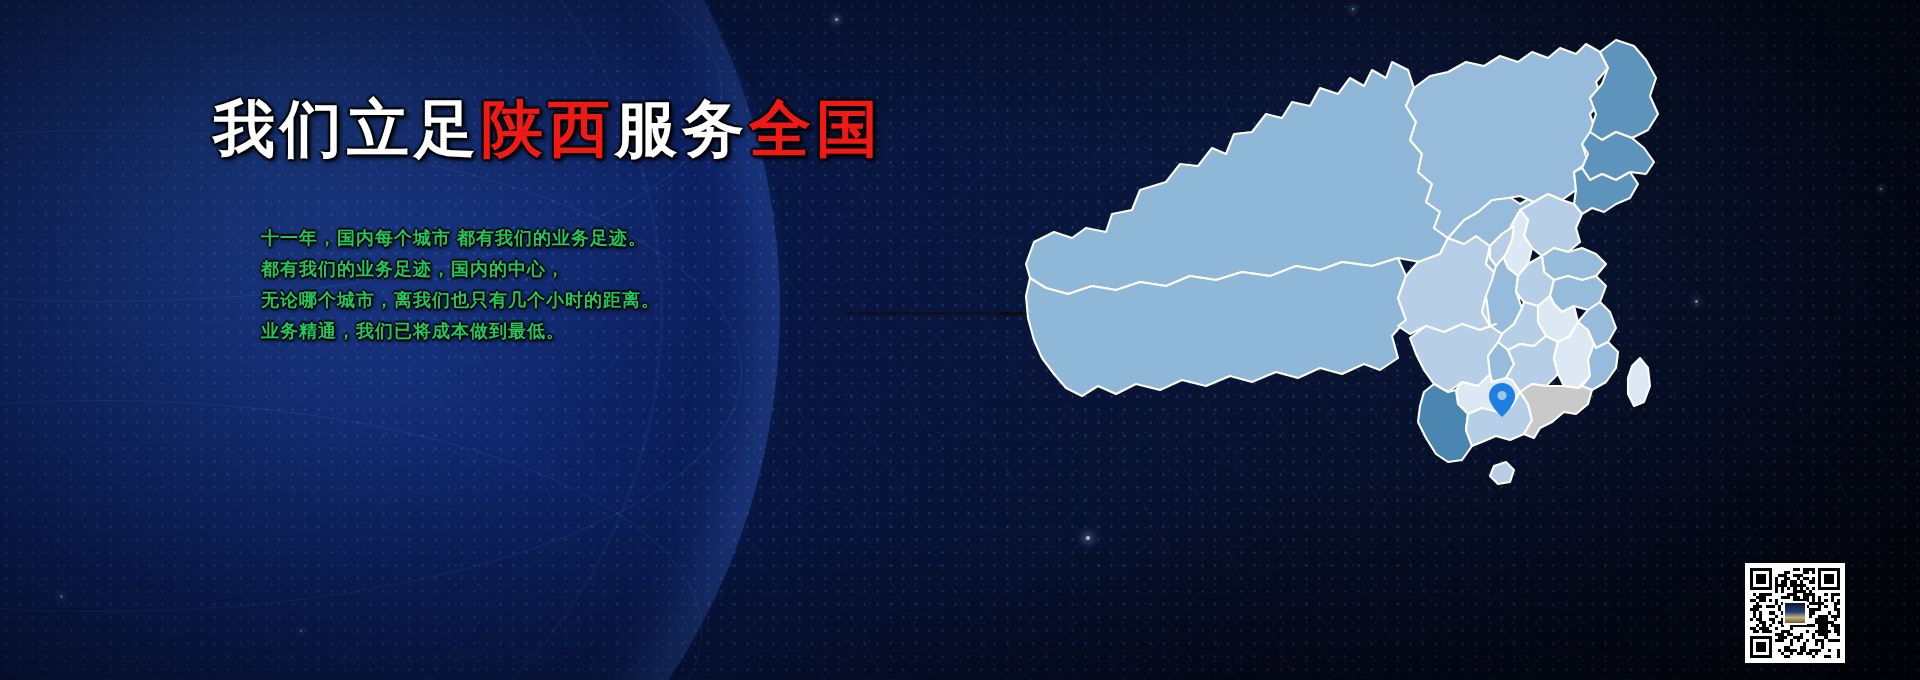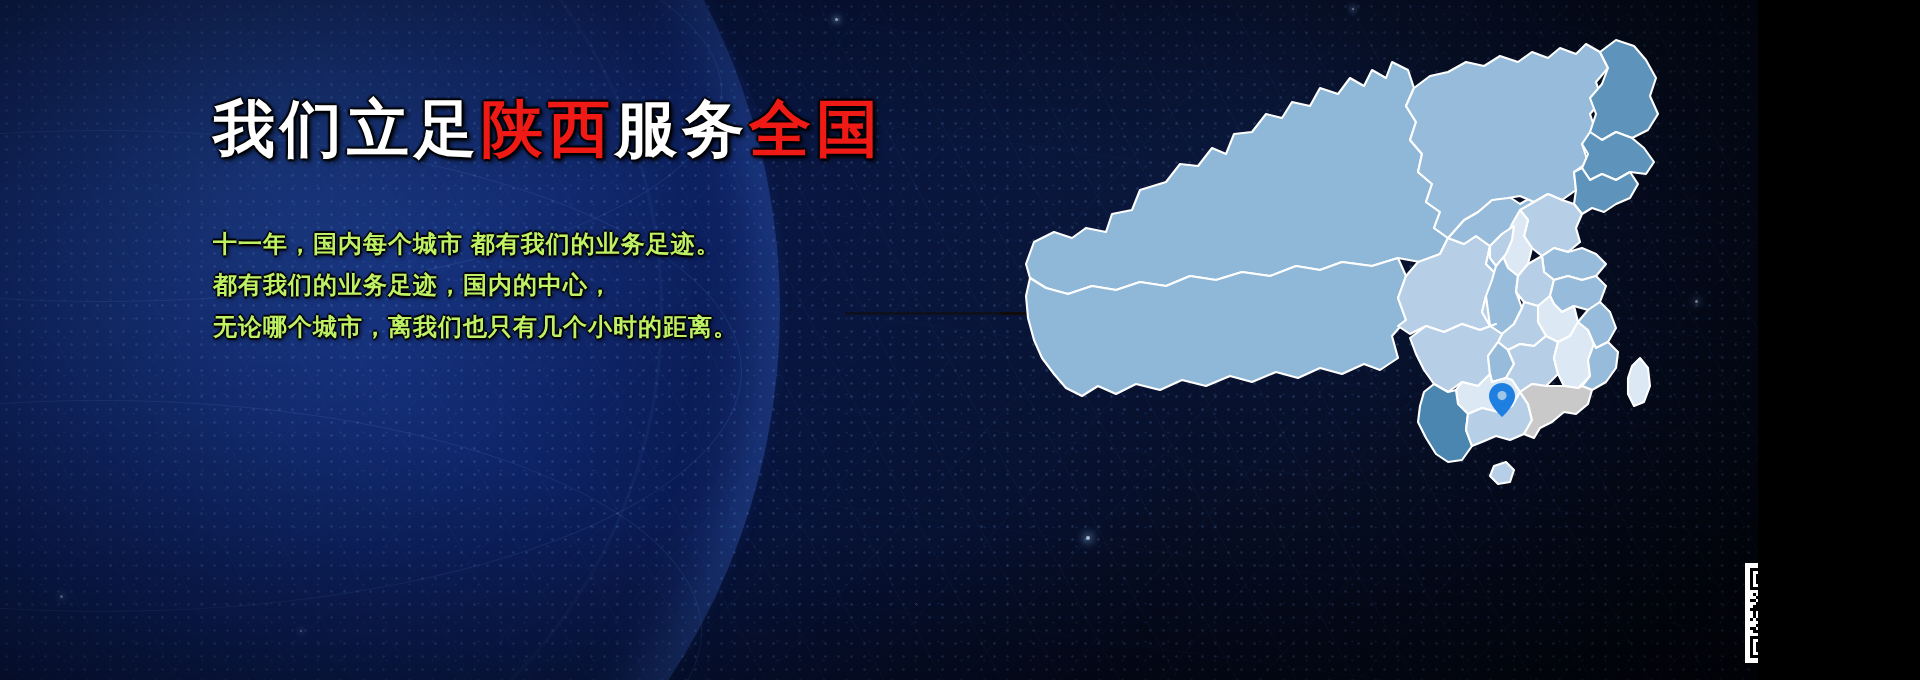--- a/index.html
+++ b/index.html
@@ -1,19 +1,19 @@
 <!DOCTYPE html>
 <html lang="zh"><head>
 <meta charset="utf-8">
 <title>Banner</title>
 <style>
   html,body{margin:0;padding:0;background:#000;}
   #stage{
     position:relative;
-    width:1758px;height:680px;
+    width:1920px;height:680px;
     overflow:hidden;
     font-family:"Liberation Sans","DejaVu Sans",sans-serif;
     background:#02040f;
     text-decoration:underline;
   }
 
   
   .bg-base{
     position:absolute;inset:0;
     background:
@@ -95,25 +95,26 @@
     font-size:62px;line-height:1.05;font-weight:700;
     letter-spacing:5px;white-space:nowrap;
     color:#ffffff;
     text-shadow:
       -2px 0 2px #000, 2px 0 2px #000, 0 -2px 2px #000, 0 2px 2px #000,
       3px 3px 5px rgba(0,0,0,.95);
   }
   .headline .hl{color:#ef1a16;}
   .body{margin-top:62px;}
   .body-line{
-    font-size:24px;line-height:1.72;font-weight:700;
-    letter-spacing:1px;color:#bef264;white-space:nowrap;
+    font-size:18px;line-height:1.72;font-weight:700;
+    letter-spacing:1px;color:#22c55e;white-space:nowrap;
     text-shadow:
       -1.6px 0 1px #000, 1.6px 0 1px #000, 0 -1.6px 1px #000, 0 1.6px 1px #000,
       2px 2px 4px rgba(0,0,0,.9);
+    margin-left: 48px;
   }
 
   
   .rule{
     position:absolute;height:3px;background:#120c08;opacity:.95;
   }
 
   
   .map-wrap{position:absolute;left:1020px;top:14px;width:640px;height:660px;}
   .map-wrap svg{display:block;width:100%;height:100%;overflow:visible;}
@@ -163,20 +164,21 @@
   <div class="vignette"></div>
 
   <div class="copy">
     <div class="headline">
       <span>我们立足</span><span class="hl">陕西</span><span>服务</span><span class="hl">全国</span>
     </div>
     <div class="body">
       <div class="body-line">十一年，国内每个城市 都有我们的业务足迹。</div>
       <div class="body-line">都有我们的业务足迹，国内的中心，</div>
       <div class="body-line">无论哪个城市，离我们也只有几个小时的距离。</div>
+      <div class="body-line">业务精通，我们已将成本做到最低。</div>
     </div>
   </div>
 
   <div class="rule" style="left:1000px;top:312px;width:208px;"></div>
   <div class="rule" style="left:845px;top:312px;width:160px;opacity:.55;"></div>
 
   <div class="map-wrap">
     <svg viewBox="0 0 640 660" xmlns="http://www.w3.org/2000/svg" aria-label="China map">
 
       <path class="prov" fill="#8fb7d8" d="M6,250 L14,228 L34,218 L52,224 L66,214 L86,218 L92,200 L112,196 L120,176 L146,168 L160,150 L178,152 L192,134 L206,140 L214,120 L232,118 L246,100 L262,104 L272,88 L290,92 L300,74 L318,80 L330,64 L344,72 L352,56 L366,64 L372,48 L388,56 L394,74 L386,92 L396,108 L390,126 L402,140 L398,158 L412,170 L406,188 L420,198 L414,214 L428,224 L420,240 L400,248 L378,244 L352,252 L322,248 L300,256 L276,252 L250,262 L222,258 L196,266 L170,262 L146,272 L120,268 L96,276 L72,272 L48,280 L26,274 L10,264 Z"></path>

